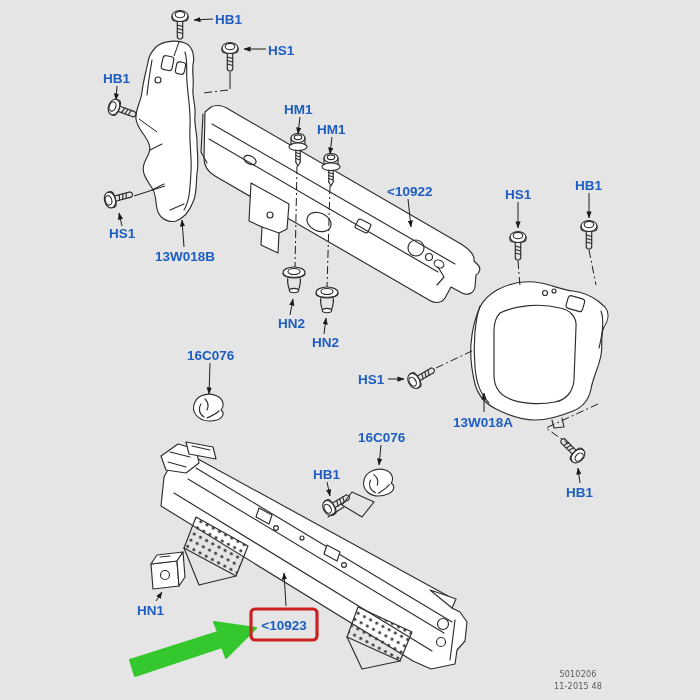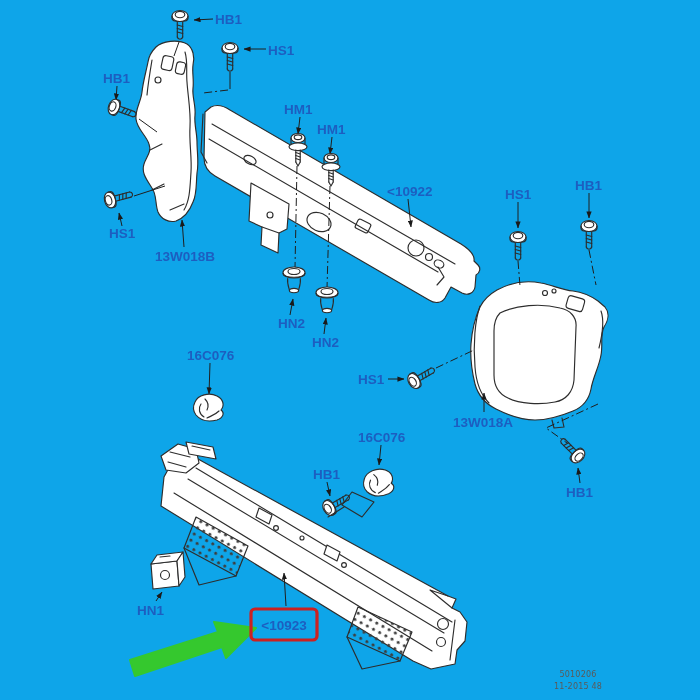--- a/index.html
+++ b/index.html
@@ -1,16 +1,16 @@
 <!DOCTYPE html>
 <html style="--label-blue: #1d5ec0; --highlight-red: #cc2121; --arrow-green: #35c82e; --line-dark: #2d2d2d; --footer-gray: #5a5a5a;"><head>
 <meta charset="utf-8">
 <style>
   html,body{margin:0;padding:0;background:#fff;width:700px;height:700px;overflow:hidden;}
-  .stage{position:relative;width:700px;height:700px;background:#0ea5e9;}
+  .stage{position:relative;width:700px;height:700px;background:#e5e5e5;}
   svg{display:block;}
   .ln{stroke:var(--line-dark,#2d2d2d);stroke-width:1.15;fill:none;stroke-linecap:round;stroke-linejoin:round;}
   .leader{stroke:#1f1f1f;stroke-width:1;fill:none;}
   .dashdot{stroke-dasharray:8 3 2 3;}
   .lbl{font:bold 13.5px "Liberation Sans", sans-serif;fill:var(--label-blue,#1d5ec0);}
   .footer-text{font:8px "DejaVu Sans", sans-serif;fill:var(--footer-gray,#5a5a5a);letter-spacing:.2px;}
   .red-box{fill:none;stroke:var(--highlight-red,#cc2121);stroke-width:3.2;}
   .green-arrow{fill:var(--arrow-green,#35c82e);stroke:var(--arrow-green,#35c82e);stroke-width:2;stroke-linejoin:round;}
   .dotfill{fill:url(#dots);}
 </style>

